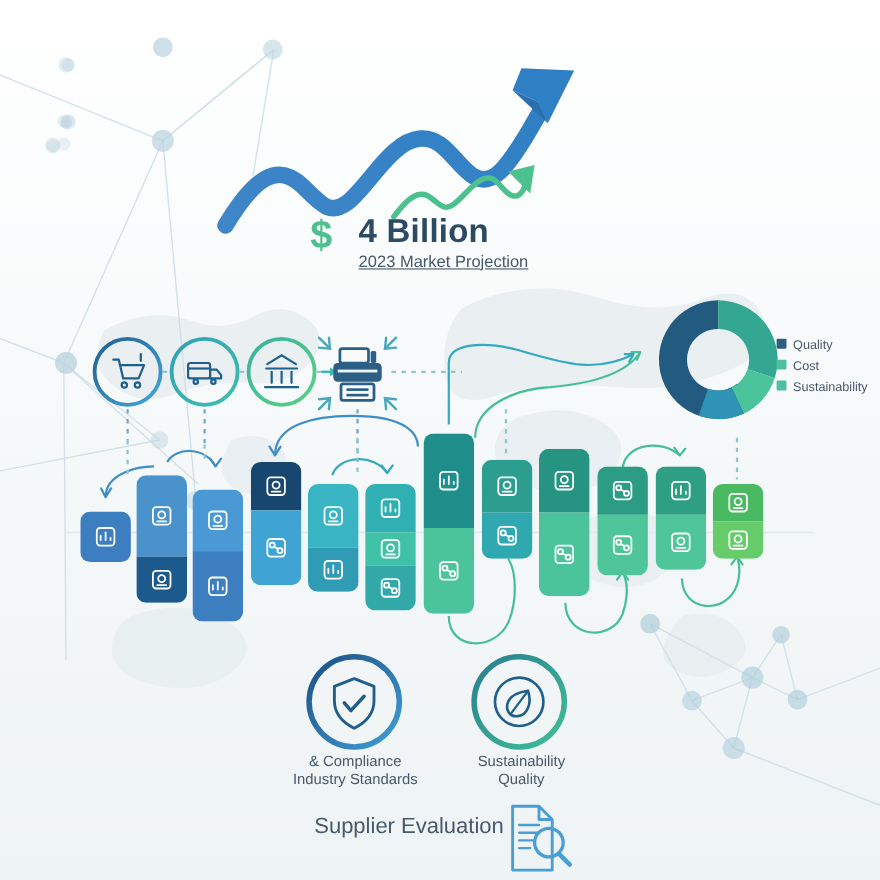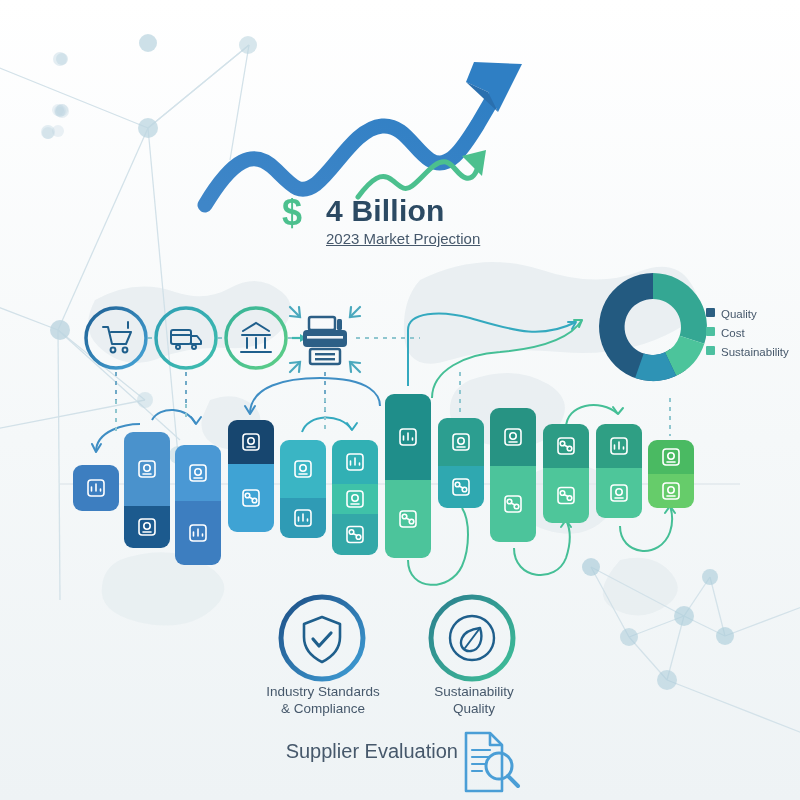--- a/index.html
+++ b/index.html
@@ -549,22 +549,22 @@
     </g>
     <g>
       <circle cx="472" cy="638" r="41" fill="none" stroke="url(#ringSus)" stroke-width="5"></circle>
       <circle cx="472" cy="638" r="22" fill="none" stroke="#1f5f8c" stroke-width="2.4"></circle>
       <path d="M480 628 c4 12 -1 22 -9 23 c-8 1 -12 -6 -9 -13 c3 -7 11 -9 18 -10z" fill="none" stroke="#1f5f8c" stroke-width="2.4" stroke-linejoin="round"></path>
       <path d="M480 628 L465 648" stroke="#1f5f8c" stroke-width="2" stroke-linecap="round"></path>
     </g>
   </svg>
 
   <div class="cap" id="cap-std">
+    <div>&amp; Compliance</div>
     <div>Industry Standards</div>
-    <div>&amp; Compliance</div>
   </div>
   <div class="cap" id="cap-sus">
     <div>Sustainability</div>
     <div>Quality</div>
   </div>
 
   <div id="cap-sup">Supplier Evaluation</div>
   <svg class="layer" width="800" height="800" viewBox="0 0 800 800">
     <g>
       <path d="M466 733 h24 l12 12 v46 h-36z" fill="none" stroke="#4a9ed6" stroke-width="2.6" stroke-linejoin="round"></path>

